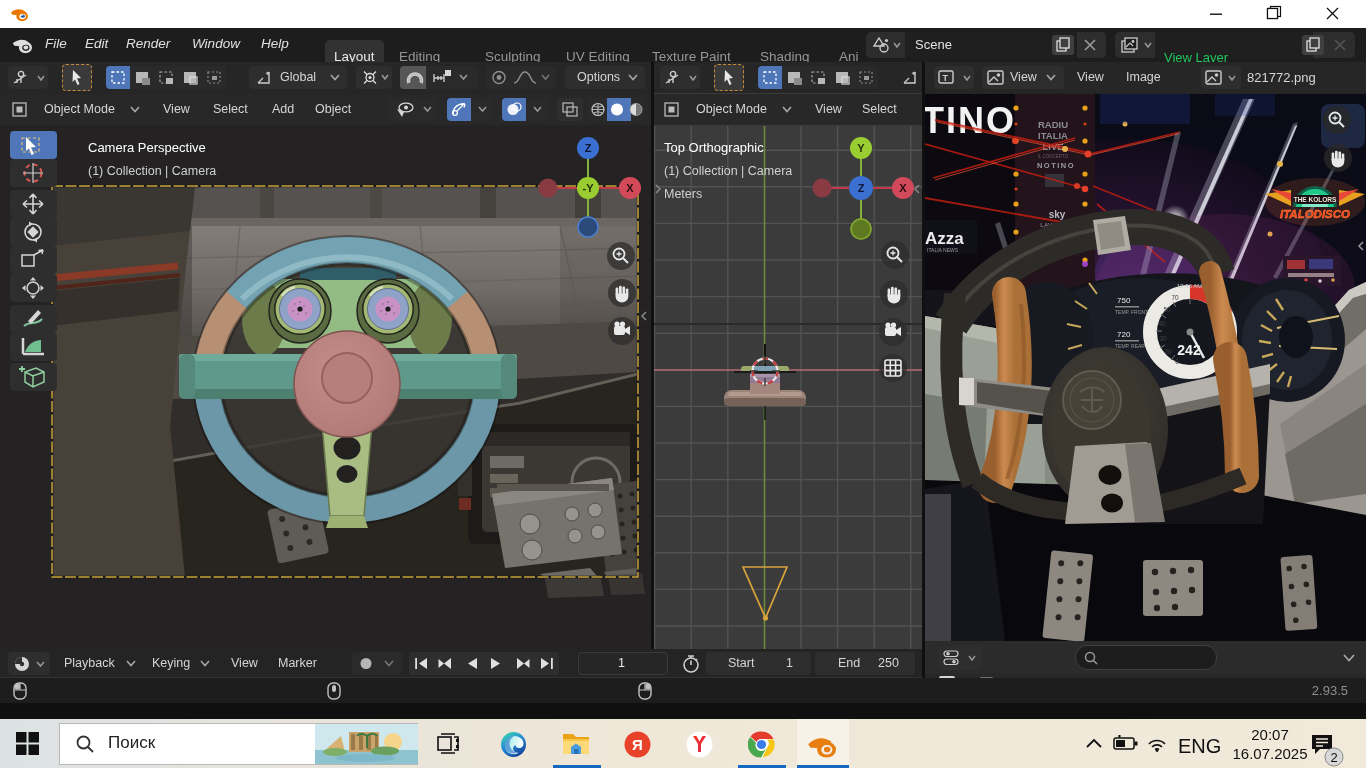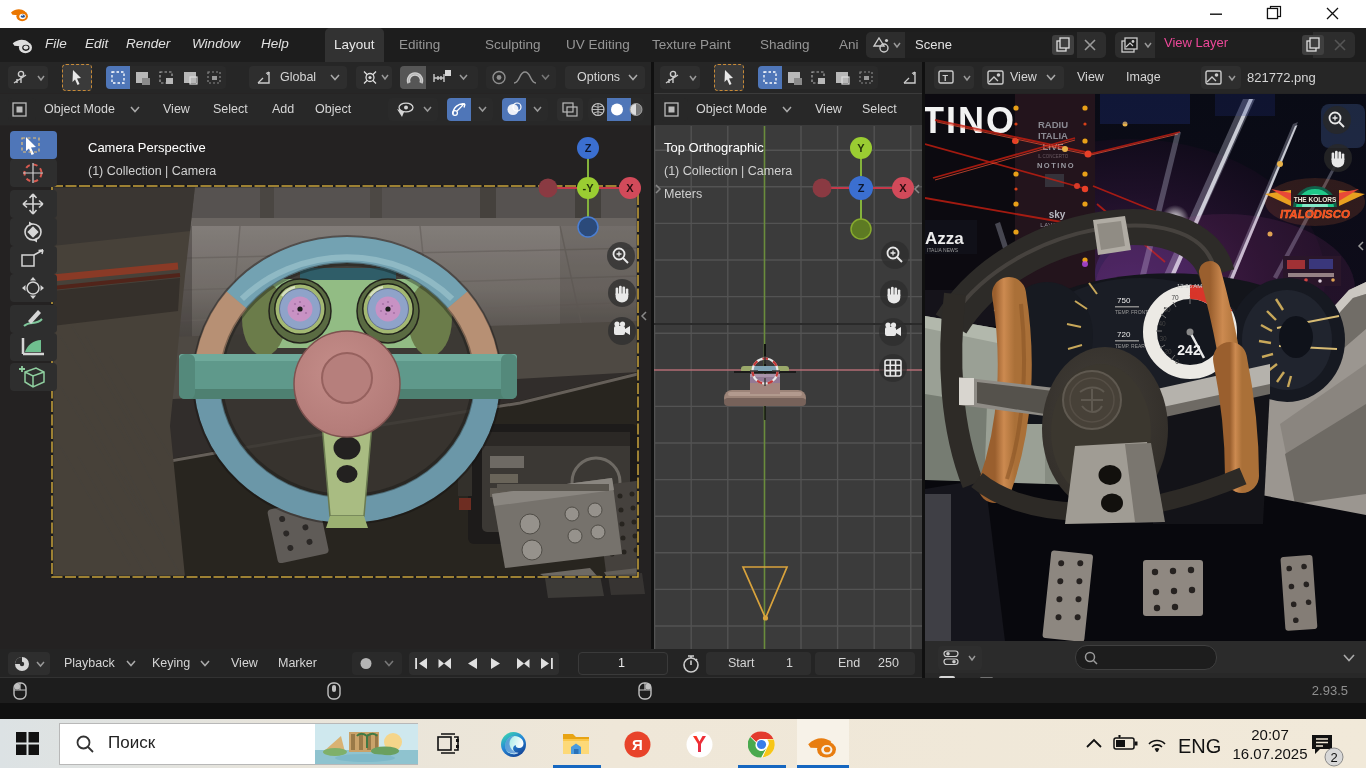--- a/index.html
+++ b/index.html
@@ -6,21 +6,21 @@
   html,body { width:1366px; height:768px; overflow:hidden; background:#000;
     font-family:"Liberation Sans", sans-serif; }
   #root { position:absolute; left:0; top:0; width:1366px; height:768px; background:#101010; }
   .abs { position:absolute; }
   
   #titlebar { left:0; top:0; width:1366px; height:28px; background:#ffffff; color:#000; }
   #titletext { left:34px; top:6px; font-size:13px; color:#111; }
   
   #topbar { left:0; top:28px; width:1366px; height:34px; background:#1d1d1d; color:#dedede; font-size:13.5px; }
   .menuitem { top:8px; color:#e0e0e0;font-style:italic; }
-  .tab { top:0; height:34px; line-height:34px; padding:0 9px; color:#969696; font-size:13.5px; }
+  .tab { top:12px; height:34px; line-height:34px; padding:0 9px; color:#969696; font-size:13.5px; }
   .tab.active { background:#323232; color:#e8e8e8; border-radius:5px 5px 0 0; }
   
   .hdr { background:#262626; }
   .widget { position:absolute; background:#2e2e2e; border-radius:4px; color:#d5d5d5; font-size:12.5px; }
   .wtext { position:absolute; color:#d5d5d5; font-size:12.5px; }
   
   #vpL { left:0; top:62px; width:651px; height:587px; background:#262424; }
   #vpM { left:654px; top:62px; width:268px; height:587px; background:#3b3b3b; }
   #vpR { left:925px; top:62px; width:441px; height:628px; background:#242424; }
   .vline { background:#101010; }
@@ -93,21 +93,21 @@
 
     <div class="abs" style="left:1115px;top:4px;width:240px;height:26px;background:#2d2d2d;border-radius:5px"></div>
     <div class="abs" style="left:1155px;top:4px;width:158px;height:26px;background:#1f1f1f"></div>
     <svg class="abs" style="left:1121px;top:9px" width="32" height="17" viewBox="0 0 32 17">
       <rect x="1" y="4" width="12" height="11" fill="none" stroke="#ccc" stroke-width="1.3"></rect>
       <rect x="4" y="1" width="12" height="11" fill="#1d1d1d" stroke="#ccc" stroke-width="1.3"></rect>
       <circle cx="12" cy="4.5" r="1.4" fill="#ccc"></circle>
         <path d="M5 10 L9 6 L12 9" stroke="#ccc" stroke-width="1.2" fill="none"></path>
       <path d="M24 6 l3 4 l3 -4" stroke="#999" stroke-width="1.5" fill="none"></path>
     </svg>
-    <div class="abs" style="left:1164px;top:7px;font-size:13px;color:#ec4899">View Layer</div>
+    <div class="abs" style="left:1164px;top:22px;font-size:13px;color:#22c55e">View Layer</div>
     <svg class="abs" style="left:1302px;top:7px" width="48" height="20" viewBox="0 0 48 20">
       <rect x="0" y="0" width="22" height="20" rx="3" fill="#3f3f3f"></rect>
       <rect x="5" y="6" width="9" height="10" fill="none" stroke="#ddd" stroke-width="1.3"></rect>
       <rect x="8" y="3" width="9" height="10" fill="#3f3f3f" stroke="#ddd" stroke-width="1.3"></rect>
       <path d="M33 5 L43 15 M43 5 L33 15" stroke="#555" stroke-width="1.6"></path>
     </svg>
   </div>
 
   <div id="vpL" class="abs">
 

